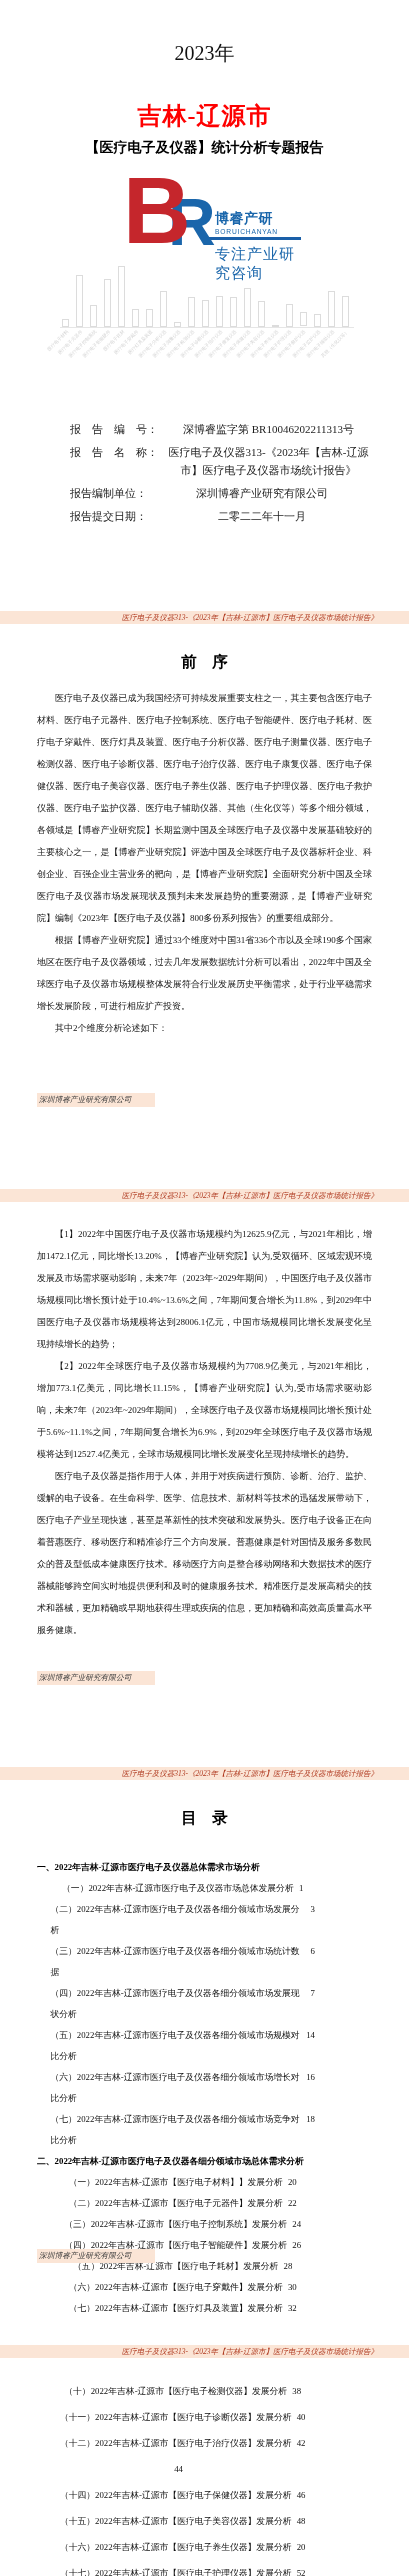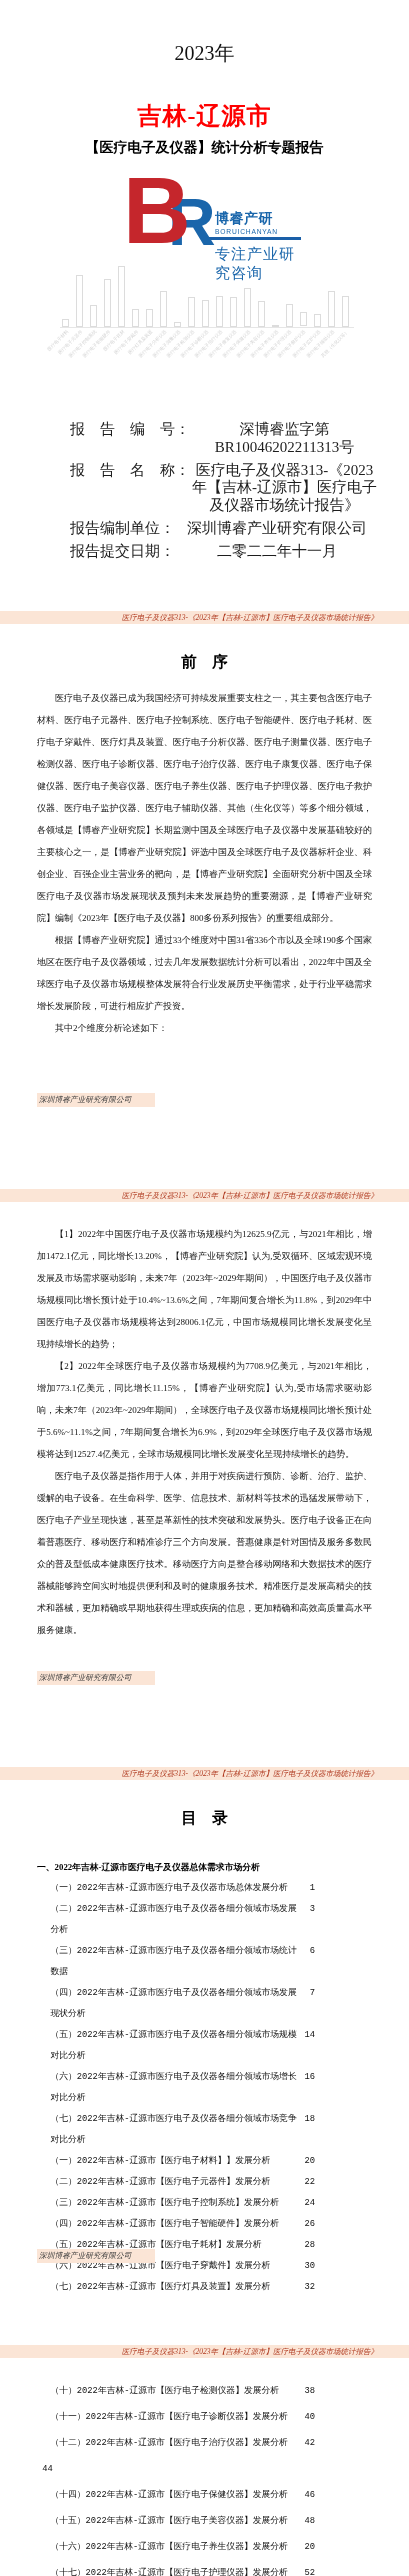--- a/index.html
+++ b/index.html
@@ -38,37 +38,37 @@
   
   .wm { position:absolute; left:60px; top:264px; width:294px; height:111px; }
   .wm-axis { position:absolute; left:0; top:63px; width:100%; height:0.5px; background:#e6e6e6; }
   .wm-bar { position:absolute; width:7.2px; box-sizing:border-box; border:0.5px solid #dcdcdc;
             background:#ffffff; }
   .wm-label { position:absolute; top:65px; width:77px; text-align:right;
               transform:rotate(-45deg); transform-origin:100% 0;
               font-size:4.6px; color:#d4d4d4; white-space:nowrap; }
 
   .meta { position:absolute; left:70px; top:421px; width:309px; }
-  .meta-row { display:flex; margin-bottom:5.7px; font-size:15px; line-height:17.5px; color:#1d1d1d; }
+  .meta-row { display:flex; margin-bottom:5.7px; font-size:11px; line-height:17.5px; color:#1d1d1d; }
   .meta-label { flex:0 0 76px; white-space:nowrap; }
   .meta-value { width:230px;text-align:center; }
 
   
   .doc-title { position:absolute; top:74px; width:100%; text-align:center;
                font-size:15.5px; font-weight:bold; color:#000; }
   .body-text { position:absolute; left:37px; top:109px; width:335px; }
   .body-text.second { top:67px; }
   .body-text p { margin:0; text-indent:2em; font-size:9px; line-height:22px;
                  text-align:justify; color:#141414; }
 
   .toc-block { position:absolute; left:37px; top:123px; width:278px; font-size:8.8px; }
   .toc-block2 { position:absolute; left:37px; top:66px; width:278px; font-size:8.8px; }
   .toc-srow { font-weight:bold; line-height:21px; color:#000; display:flex;
               justify-content:space-between; }
-  .toc-row { display:flex; justify-content:space-between; line-height:21px; color:#111;font-family:Liberation Mono, monospace; }
+  .toc-row { display:flex; justify-content:center; line-height:21px; color:#111; }
   .toc-block2 .toc-row { line-height:26px; }
   .toc-row .toc-label { padding-left:13.4px; }
   .toc-page { flex:0 0 auto; padding-left:5.2px; }
 </style>
 </head>
 <body>
 
 <div class="doc">
 
   <section class="page">
@@ -215,20 +215,23 @@
         </div>
           <div class="toc-row">
           <span class="toc-label">（六）2022年吉林-辽源市医疗电子及仪器各细分领域市场增长对比分析</span>
           <span class="toc-page">16</span>
         </div>
           <div class="toc-row">
           <span class="toc-label">（七）2022年吉林-辽源市医疗电子及仪器各细分领域市场竞争对比分析</span>
           <span class="toc-page">18</span>
         </div>
         </div>
+      <div class="toc-srow">
+        <span>二、2022年吉林-辽源市医疗电子及仪器各细分领域市场总体需求分析</span>
+      </div>
       <div>
           <div class="toc-row">
           <span class="toc-label">（一）2022年吉林-辽源市【医疗电子材料】】发展分析</span>
           <span class="toc-page">20</span>
         </div>
           <div class="toc-row">
           <span class="toc-label">（二）2022年吉林-辽源市【医疗电子元器件】发展分析</span>
           <span class="toc-page">22</span>
         </div>
           <div class="toc-row">

